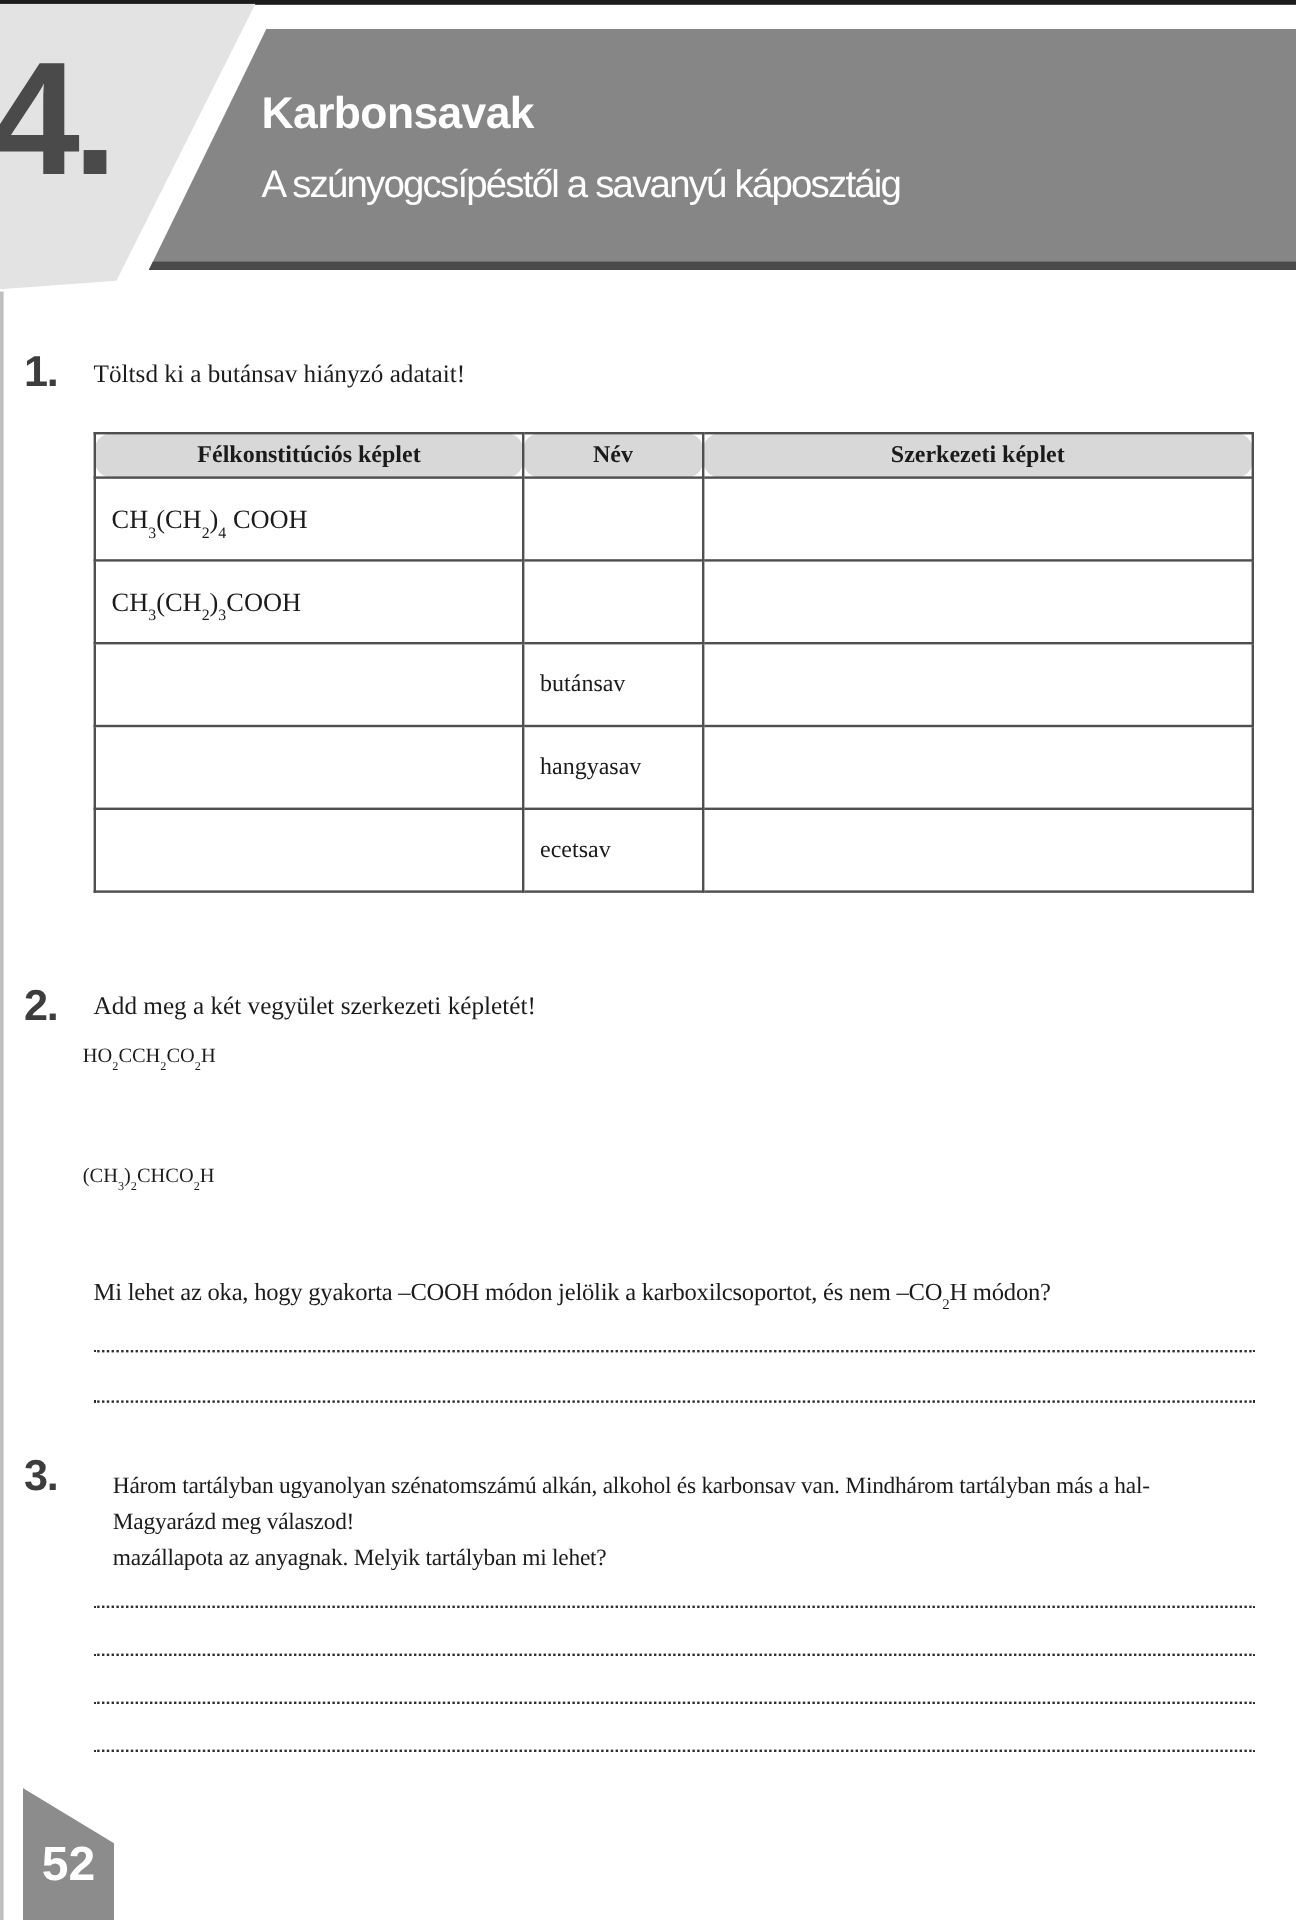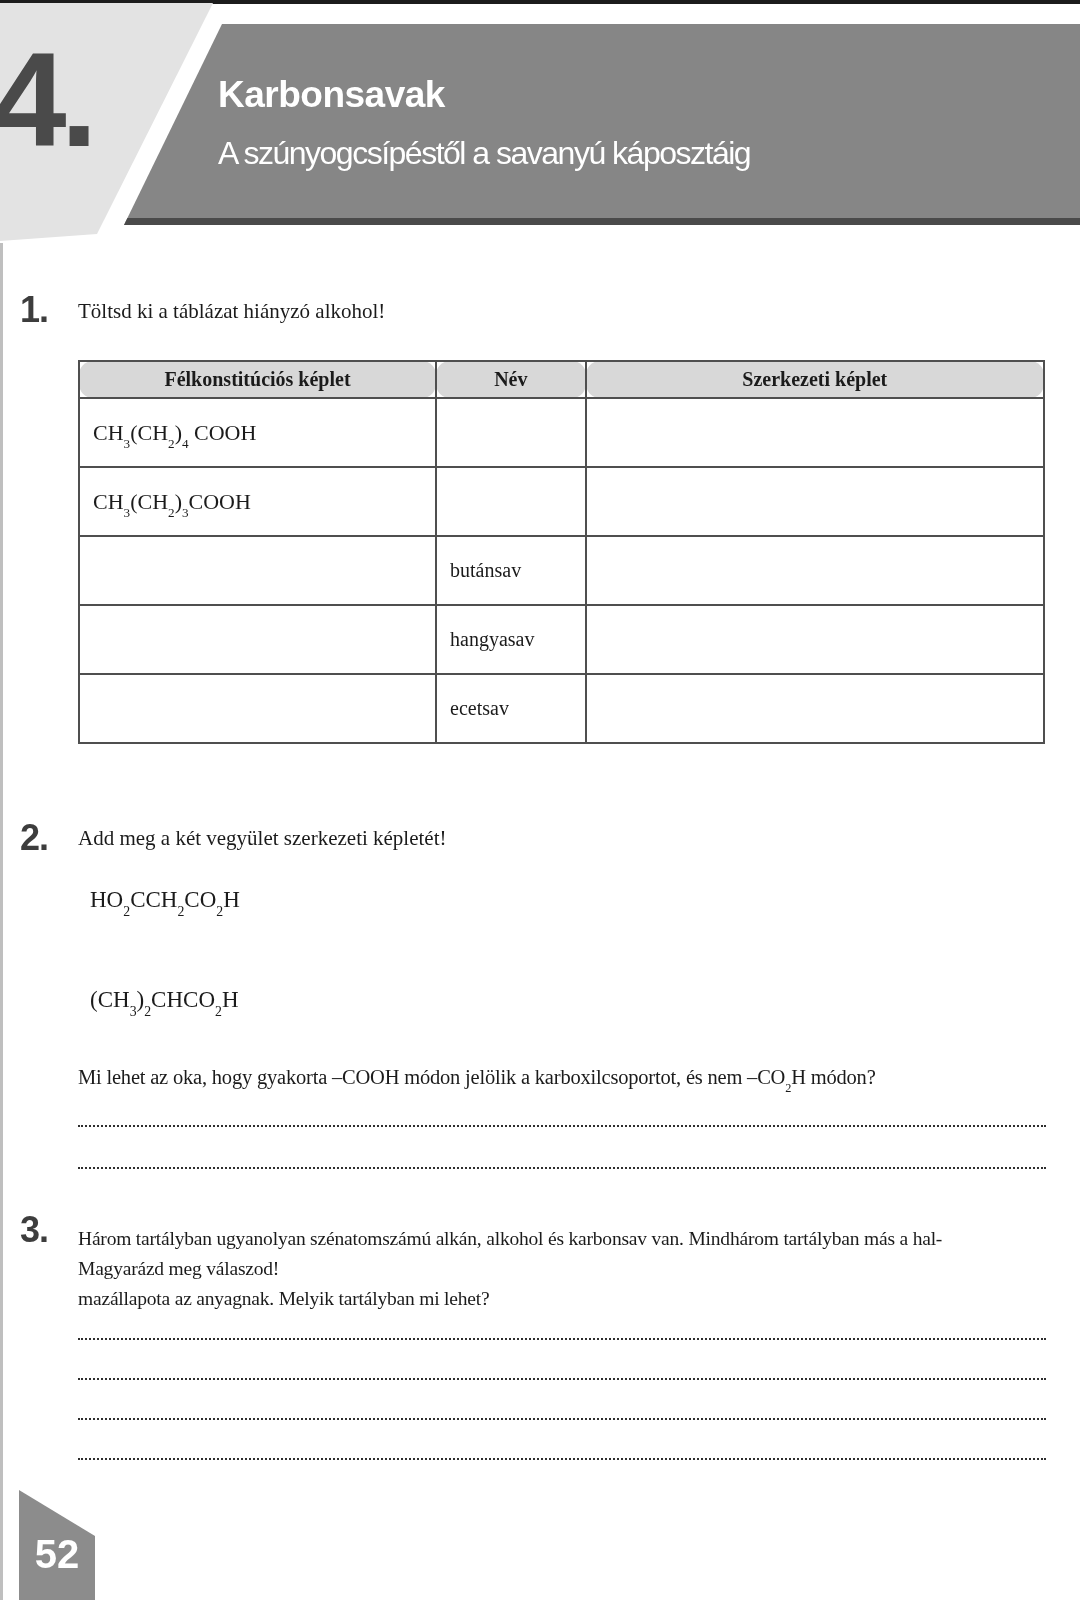--- a/index.html
+++ b/index.html
@@ -90,33 +90,33 @@
     background:var(--table-header-bg);
     font-weight:bold;font-size:20px;
     height:35px;padding:0;text-align:center;border-radius:14px;
   }
   .fill-table td{height:67px;vertical-align:middle;}
   .cell-formula{font-size:22px;}
   .cell-name{font-size:20px;}
   sub{font-size:60%;line-height:0;position:relative;top:0.22em;}
   
   .chem-line{
-    position:absolute;left:90px;
-    font-size:23px;line-height:1.2;margin-top:16px;
+    position:absolute;left:69px;
+    font-size:17px;line-height:1.2;
   }
   .question-line{
     position:absolute;left:78px;
     font-size:20.5px;line-height:1.3;letter-spacing:-0.2px;
     white-space:nowrap;
   }
   .ex3-text{
     position:absolute;left:78px;top:1224px;width:967px;
     font-size:19.5px;line-height:30px;letter-spacing:-0.2px;
   }
-  .ex3-text div{white-space:nowrap;}
+  .ex3-text div{white-space:nowrap;margin-left:16px;}
   
   .answer-line{
     position:absolute;left:78px;width:968px;height:0;
     border-top:2.5px dotted #2e2e2e;
   }
   
   .page-tab{
     position:absolute;left:19px;top:1490px;width:76px;height:110px;
     background:var(--page-tab);
     clip-path:polygon(0 0, 76px 46px, 76px 110px, 0 110px);
@@ -141,21 +141,21 @@
     <div class="banner-bottom"></div>
   </div>
 
   <div class="chapter-panel">
     <div class="chapter-number">4.</div>
   </div>
 
   <div class="page-edge-line"></div>
 
   <div class="ex-number" style="top:292px;">1.</div>
-  <div class="ex-prompt" style="top:298px;">Töltsd ki a táblázat hiányzó alkohol!</div>
+  <div class="ex-prompt" style="top:298px;">Töltsd ki a butánsav hiányzó adatait!</div>
 
   <table class="fill-table">
     <colgroup>
       <col style="width:37%">
       <col style="width:15.5%">
       <col style="width:47.5%">
     </colgroup>
     <thead>
       <tr>
         <th>Félkonstitúciós képlet</th>

